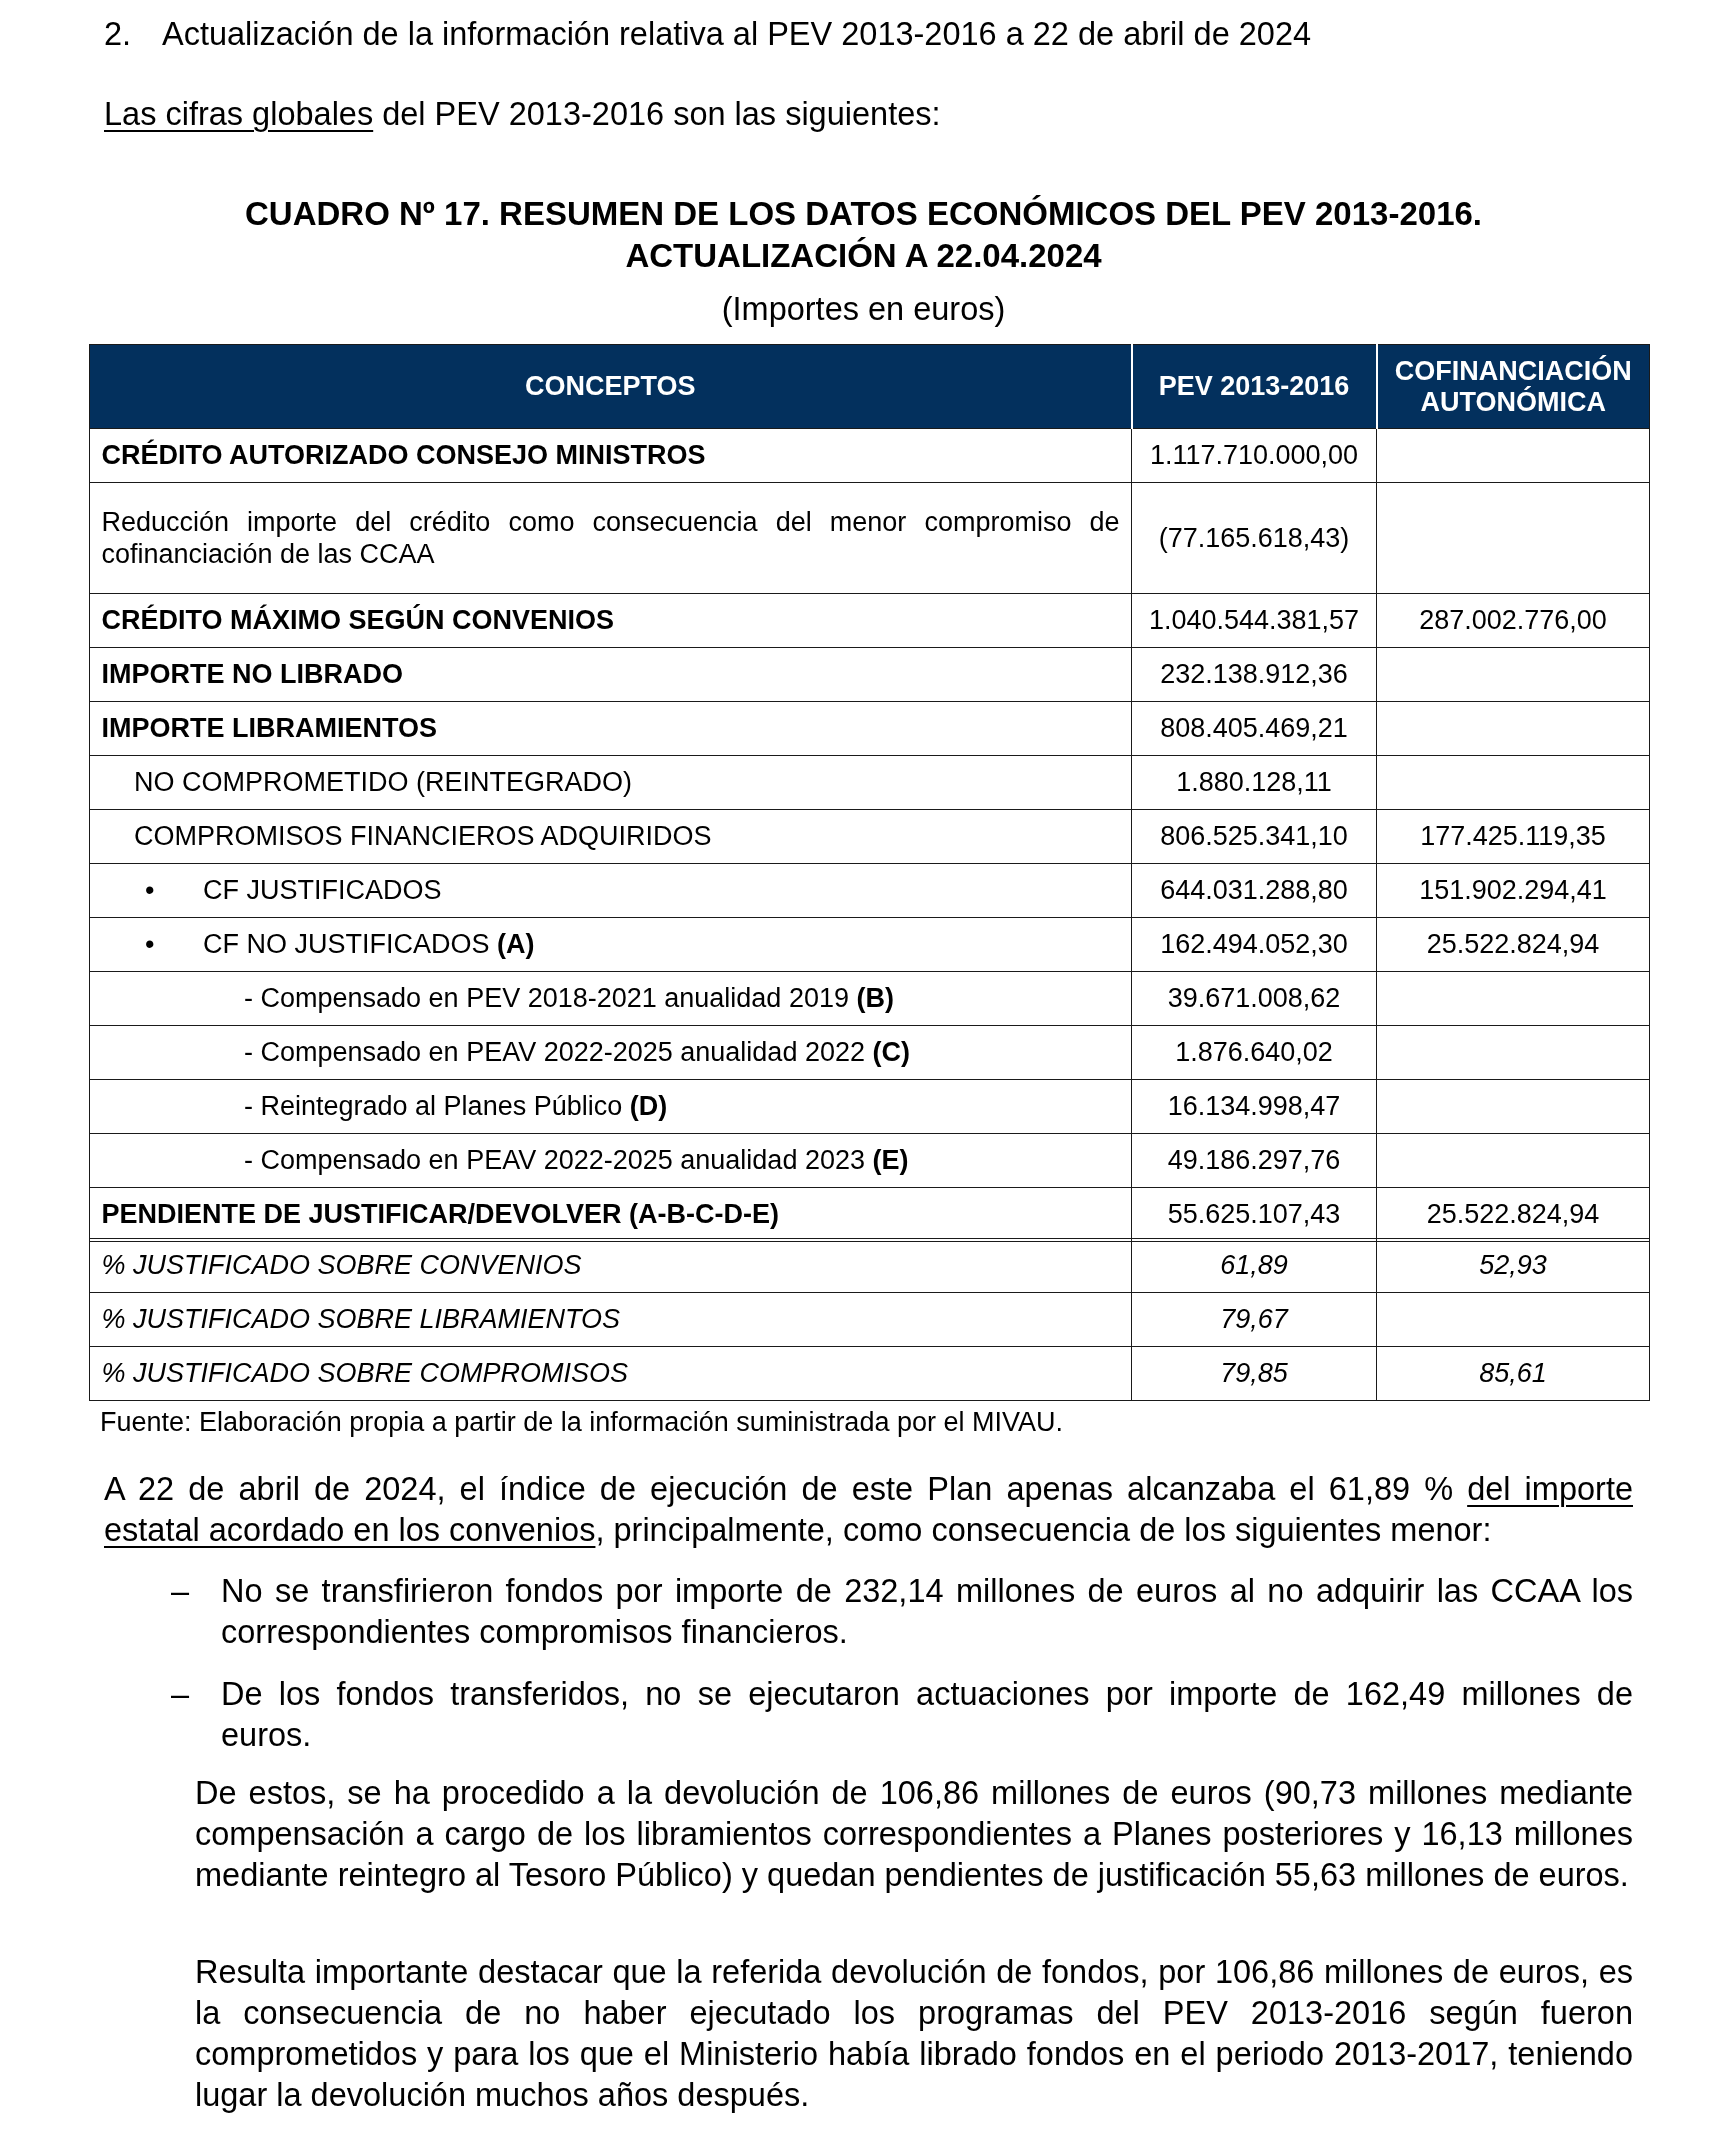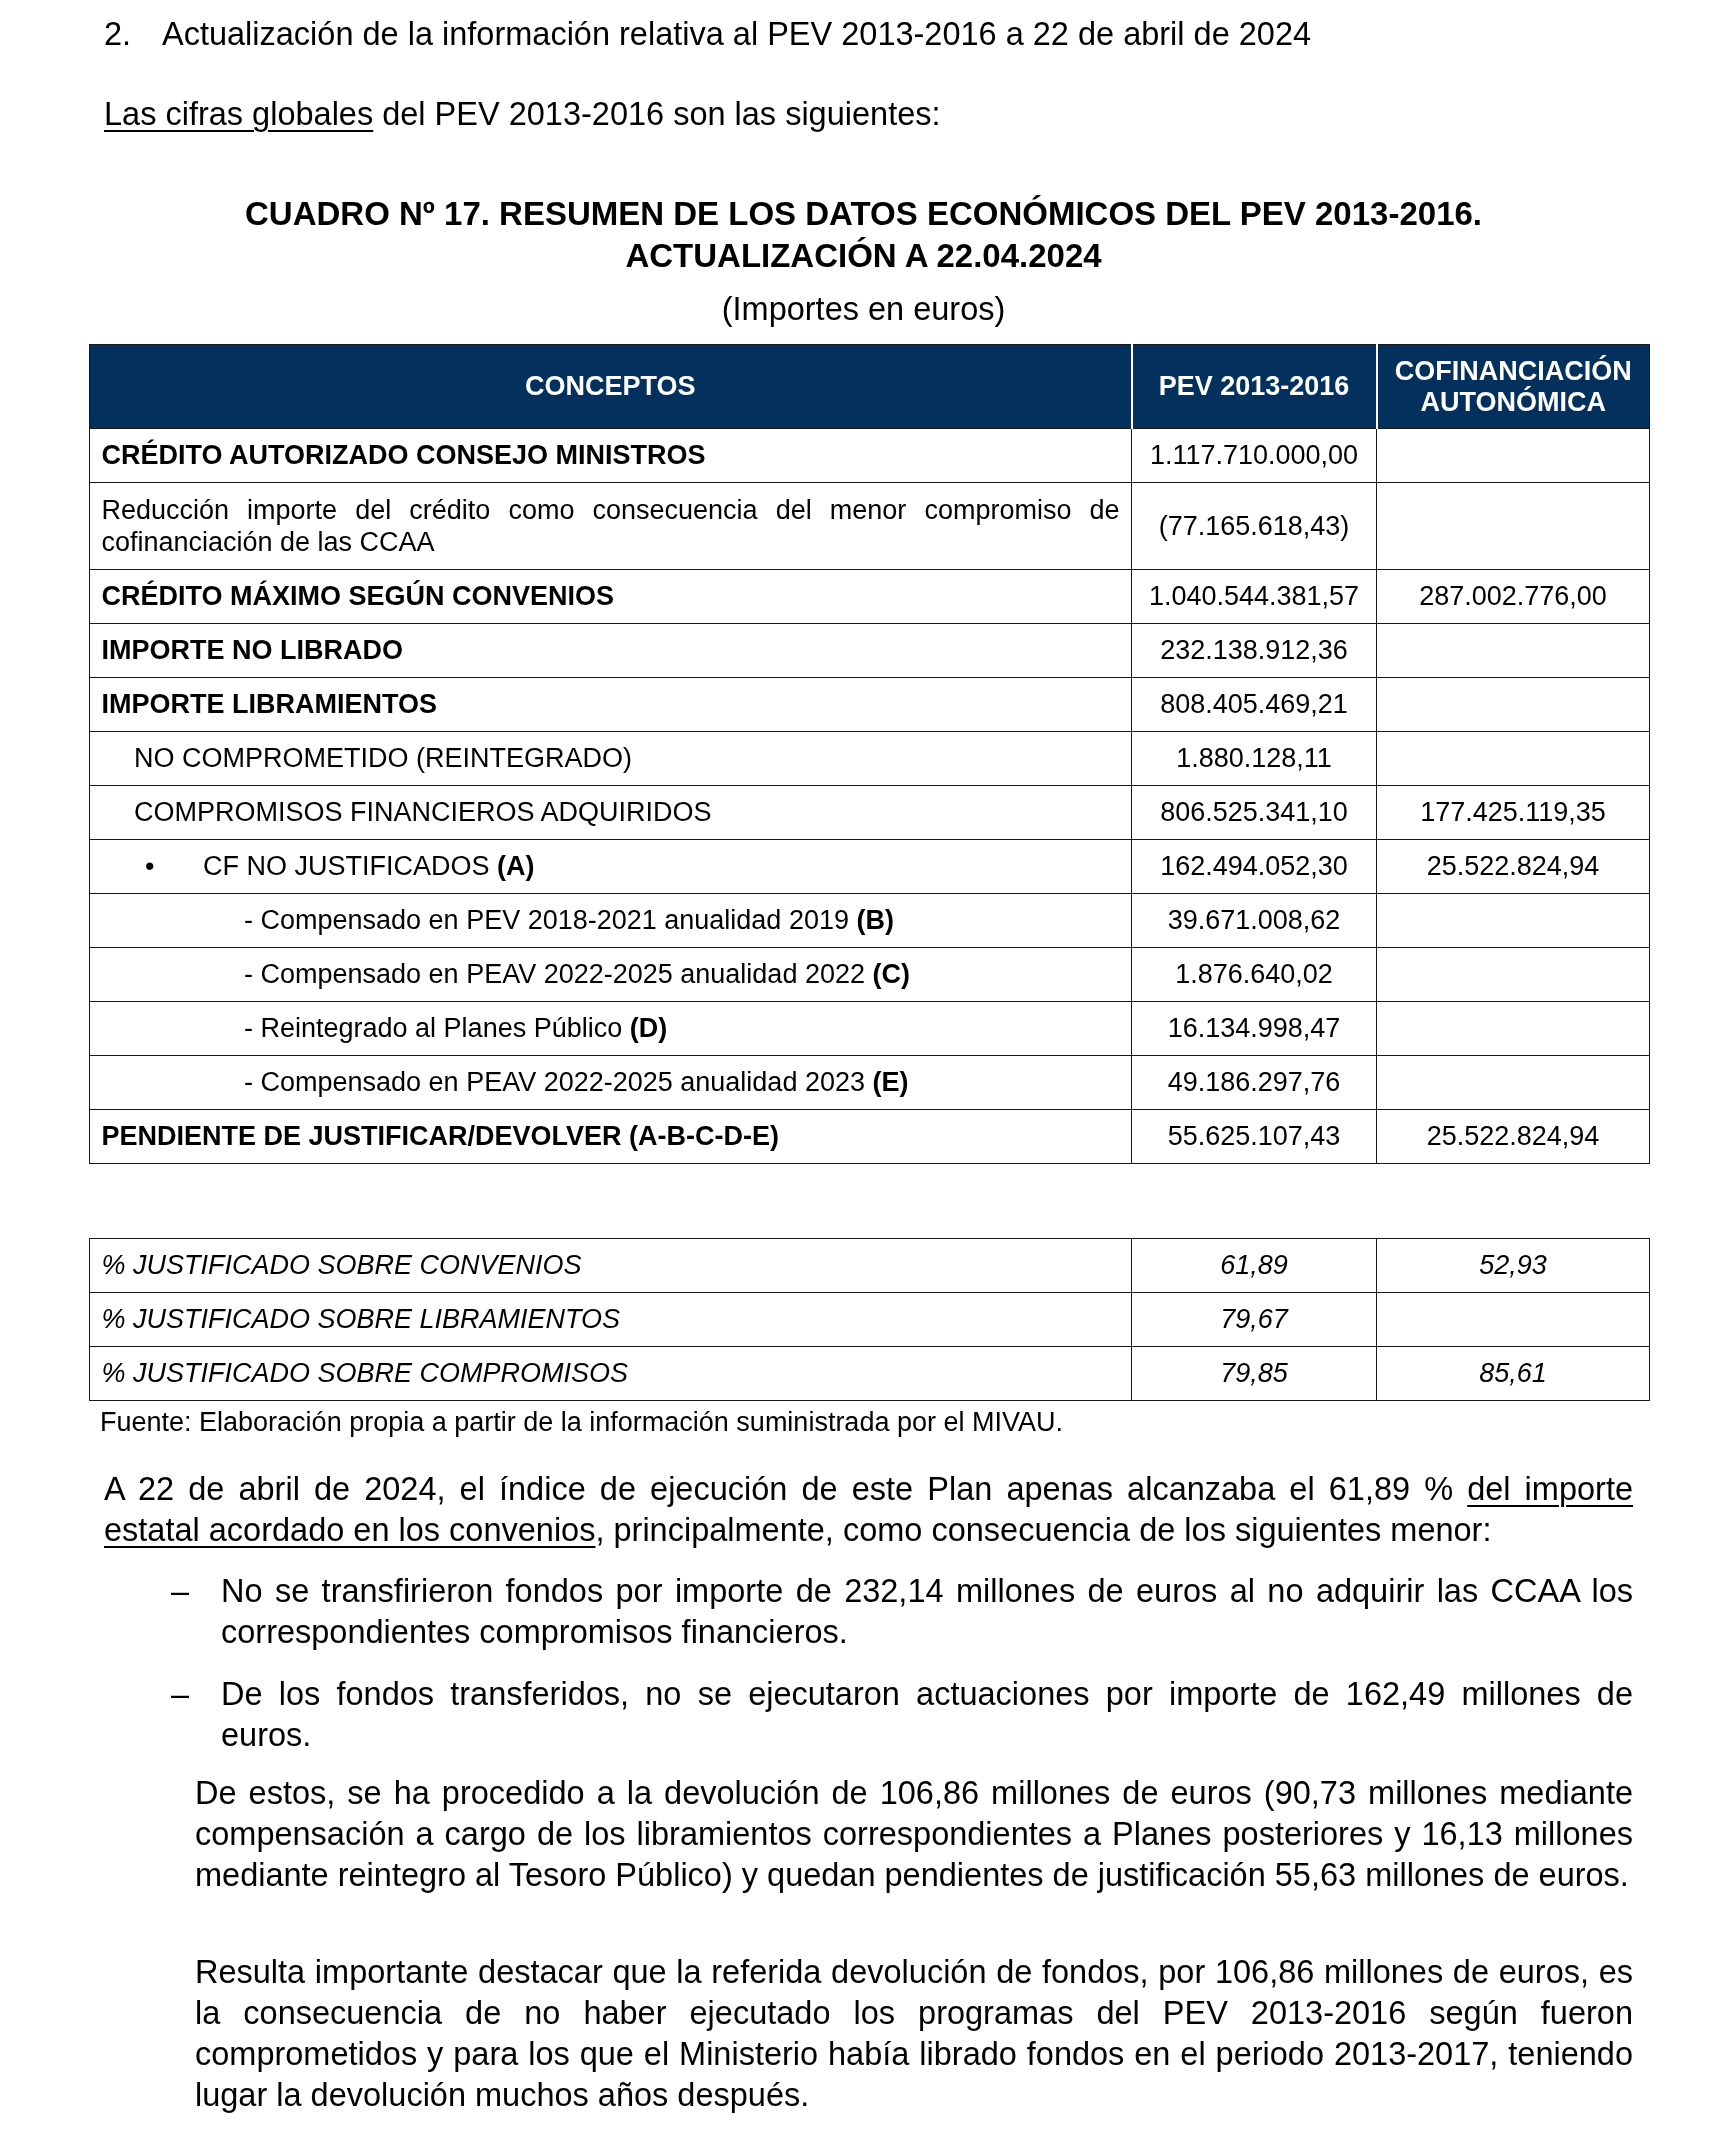--- a/index.html
+++ b/index.html
@@ -12,21 +12,21 @@
   .title { position:absolute; left:0; width:1727px; top:193px; text-align:center; font-weight:bold; font-size:33px; line-height:42px; }
   .units { position:absolute; left:0; width:1727px; top:291px; text-align:center; font-size:32.5px; }
   table { border-collapse:collapse; position:absolute; left:89px; width:1560px; table-layout:fixed; font-size:27px; }
   td, th { border:1.6px solid #1a1a1a; padding:0 11.4px; }
   th { background:#03305d; color:#fff; font-weight:bold; text-align:center; border-color:#1a1a1a; border-left:2.4px solid #fff; }
   th:first-child { border-left:1.6px solid #1a1a1a; }
   col.c1 { width:1042px; } col.c2 { width:245px; } col.c3 { width:273px; }
   .main { top:344px; }
   .main thead tr { height:84px; }
   .main tbody tr { height:54px; }
-  .main tbody tr.tall { height:87px; }
+  .main tbody tr.tall { height:111px; }
   td.num { text-align:center; }
   td.b { font-weight:bold; }
   td.l1 { padding-left:44px; }
   td.l3 { padding-left:154px; }
   .bullet { display:inline-block; width:58px; padding-left:55px; }
   td.l2b { padding-left:0; }
   .pct { top:1238px; }
   .pct tr { height:54px;font-style:italic; }
   .source { position:absolute; left:100px; top:1407px; font-size:27px; }
   .para { position:absolute; left:104px; width:1529px; font-size:32.5px; line-height:41px; text-align:justify; }
@@ -96,20 +96,25 @@
         <td class="l1">NO COMPROMETIDO (REINTEGRADO)</td>
         <td class="num">1.880.128,11</td>
         <td class="num"></td>
       </tr>
       <tr>
         <td class="l1">COMPROMISOS FINANCIEROS ADQUIRIDOS</td>
         <td class="num">806.525.341,10</td>
         <td class="num">177.425.119,35</td>
       </tr>
       <tr>
+        <td class="l2b"><span class="bullet">•</span><span>CF JUSTIFICADOS</span></td>
+        <td class="num">644.031.288,80</td>
+        <td class="num">151.902.294,41</td>
+      </tr>
+      <tr>
         <td class="l2b"><span class="bullet">•</span><span>CF NO JUSTIFICADOS </span><b>(A)</b></td>
         <td class="num">162.494.052,30</td>
         <td class="num">25.522.824,94</td>
       </tr>
       <tr>
         <td class="l3"><span>- Compensado en PEV 2018-2021 anualidad 2019 </span><b>(B)</b></td>
         <td class="num">39.671.008,62</td>
         <td class="num"></td>
       </tr>
       <tr>

